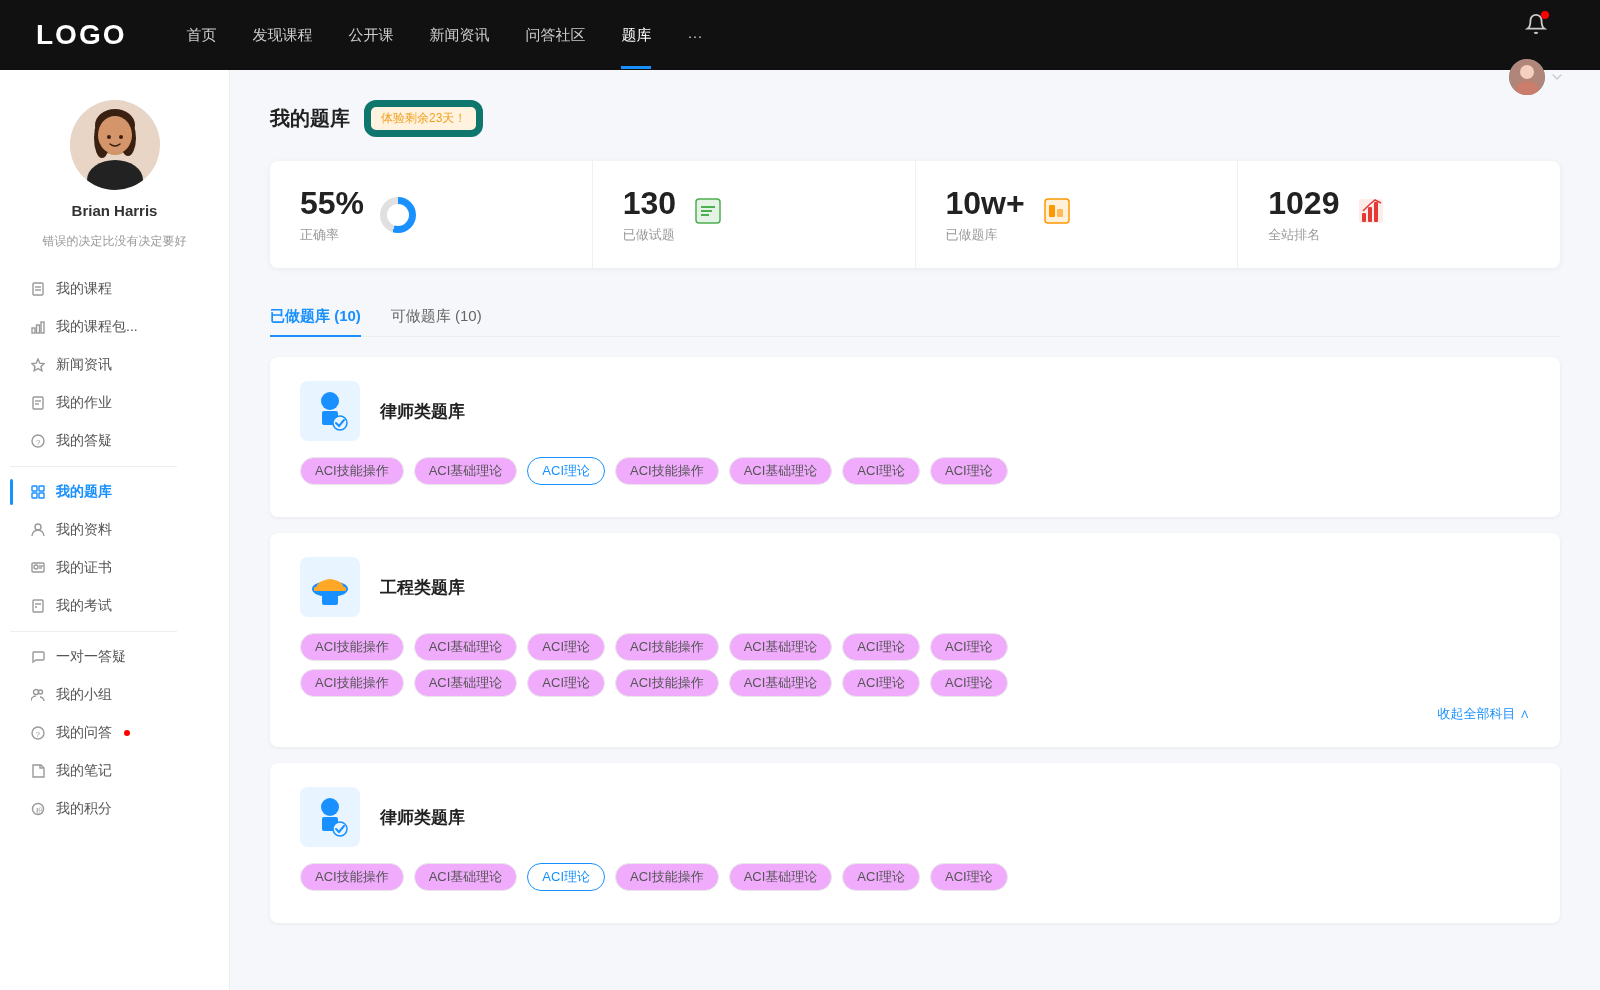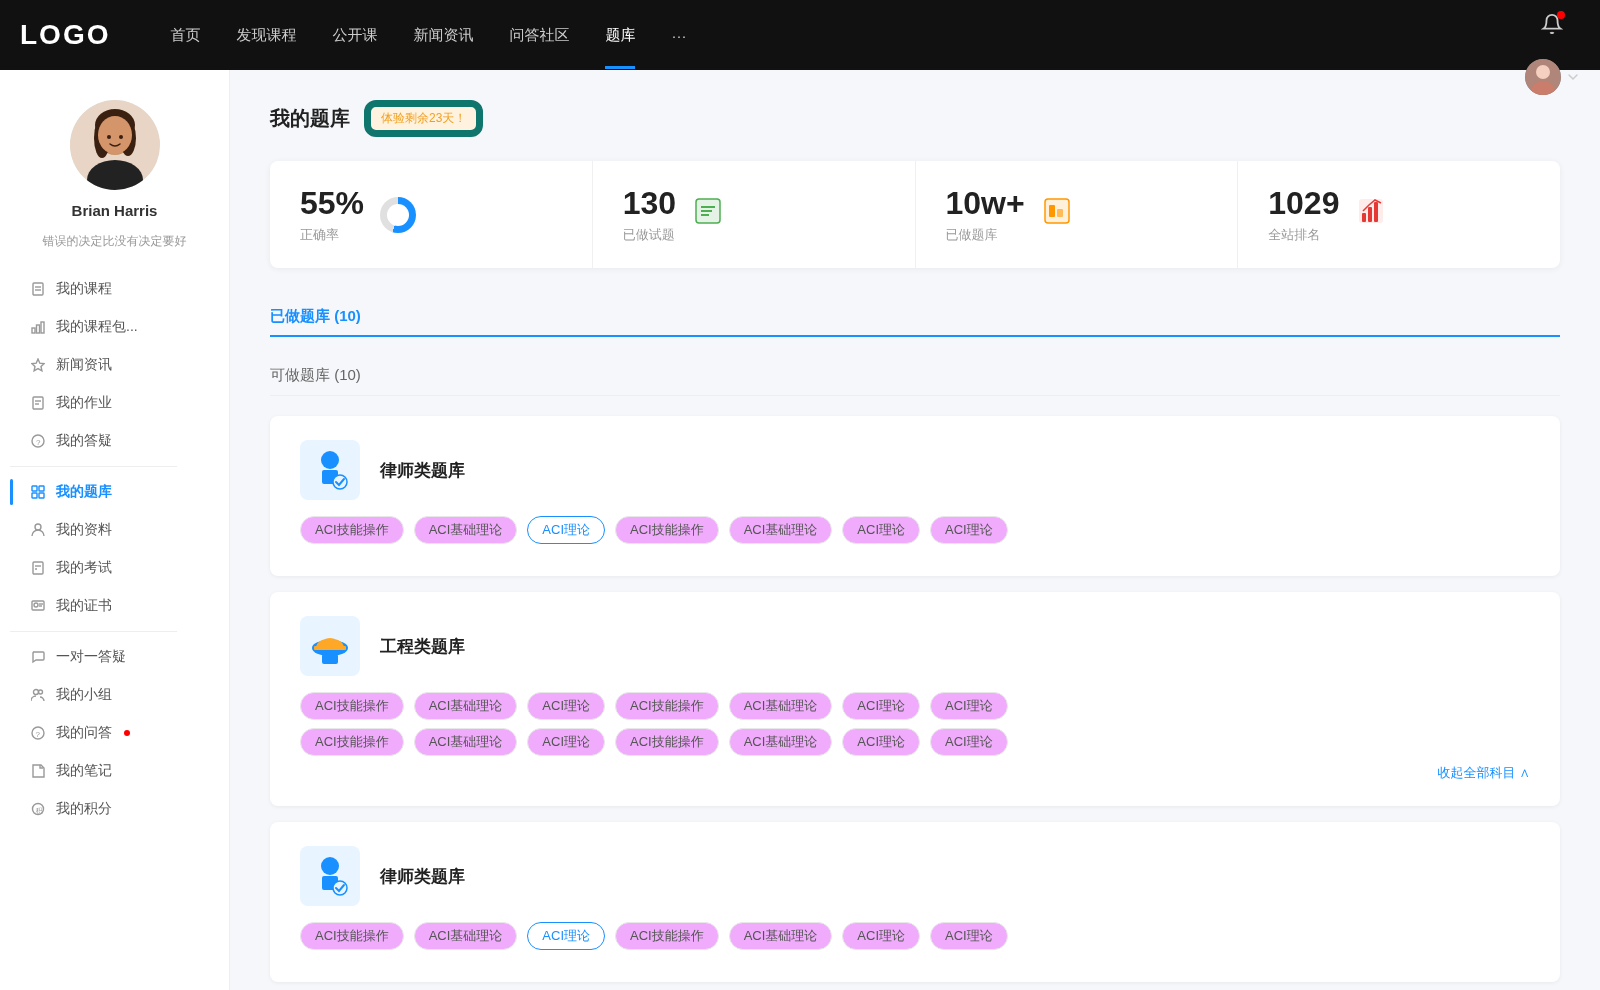--- a/index.html
+++ b/index.html
@@ -4,21 +4,21 @@
   <style>
     * { box-sizing: border-box; margin: 0; padding: 0; }
     body { font-family: -apple-system, BlinkMacSystemFont, 'PingFang SC', 'Microsoft YaHei', sans-serif; background: #f0f2f5; min-height: 990px; }
 
     
     .navbar {
       background: #111;
       height: 70px;
       display: flex;
       align-items: center;
-      padding: 0 20px;
+      padding: 0 36px;
       position: fixed;
       top: 0; left: 0; right: 0;
       z-index: 100;
     }
     .navbar-logo {
       color: white;
       font-size: 28px;
       font-weight: 900;
       letter-spacing: 2px;
       margin-right: 60px;
@@ -239,21 +239,20 @@
       font-size: 28px;
     }
 
     
     .tabs-row {
       display: flex;
       gap: 30px;
       margin-bottom: 20px;
       border-bottom: 1px solid #eee;
       padding-bottom: 0;
-      flex-direction: column;
     }
     .tab-item {
       font-size: 15px;
       color: #666;
       padding-bottom: 10px;
       cursor: pointer;
       position: relative;
     }
     .tab-item.active {
       color: #1890ff;
@@ -479,38 +478,38 @@
             <circle cx="7" cy="4" r="3"></circle>
             <path d="M1 13c0-3.3 2.7-6 6-6s6 2.7 6 6"></path>
           </svg>
         </div>
         <span>我的资料</span>
       </div>
 
       <div class="sidebar-item">
         <div class="sidebar-icon">
           <svg width="14" height="14" viewBox="0 0 14 14" fill="none" stroke="#999" stroke-width="1.4">
-            <rect x="2" y="1" width="10" height="12" rx="1"></rect>
-            <line x1="4" y1="5" x2="10" y2="5"></line>
-            <circle cx="5" cy="8" r="1" fill="#999" stroke="none"></circle>
-          </svg>
-        </div>
-        <span>我的考试</span>
-      </div>
-
-      <div class="sidebar-item">
-        <div class="sidebar-icon">
-          <svg width="14" height="14" viewBox="0 0 14 14" fill="none" stroke="#999" stroke-width="1.4">
             <rect x="1" y="2" width="12" height="9" rx="1"></rect>
             <circle cx="5" cy="6" r="2"></circle>
             <line x1="8" y1="5" x2="12" y2="5"></line>
             <line x1="8" y1="7" x2="11" y2="7"></line>
           </svg>
         </div>
         <span>我的证书</span>
+      </div>
+
+      <div class="sidebar-item">
+        <div class="sidebar-icon">
+          <svg width="14" height="14" viewBox="0 0 14 14" fill="none" stroke="#999" stroke-width="1.4">
+            <rect x="2" y="1" width="10" height="12" rx="1"></rect>
+            <line x1="4" y1="5" x2="10" y2="5"></line>
+            <circle cx="5" cy="8" r="1" fill="#999" stroke="none"></circle>
+          </svg>
+        </div>
+        <span>我的考试</span>
       </div>
 
       <div class="sidebar-divider"></div>
 
       <div class="sidebar-item">
         <div class="sidebar-icon">
           <svg width="14" height="14" viewBox="0 0 14 14" fill="none" stroke="#999" stroke-width="1.4">
             <path d="M2 2h10a1 1 0 0 1 1 1v6a1 1 0 0 1-1 1H5l-3 2V3a1 1 0 0 1 1-1z"></path>
           </svg>
         </div>

